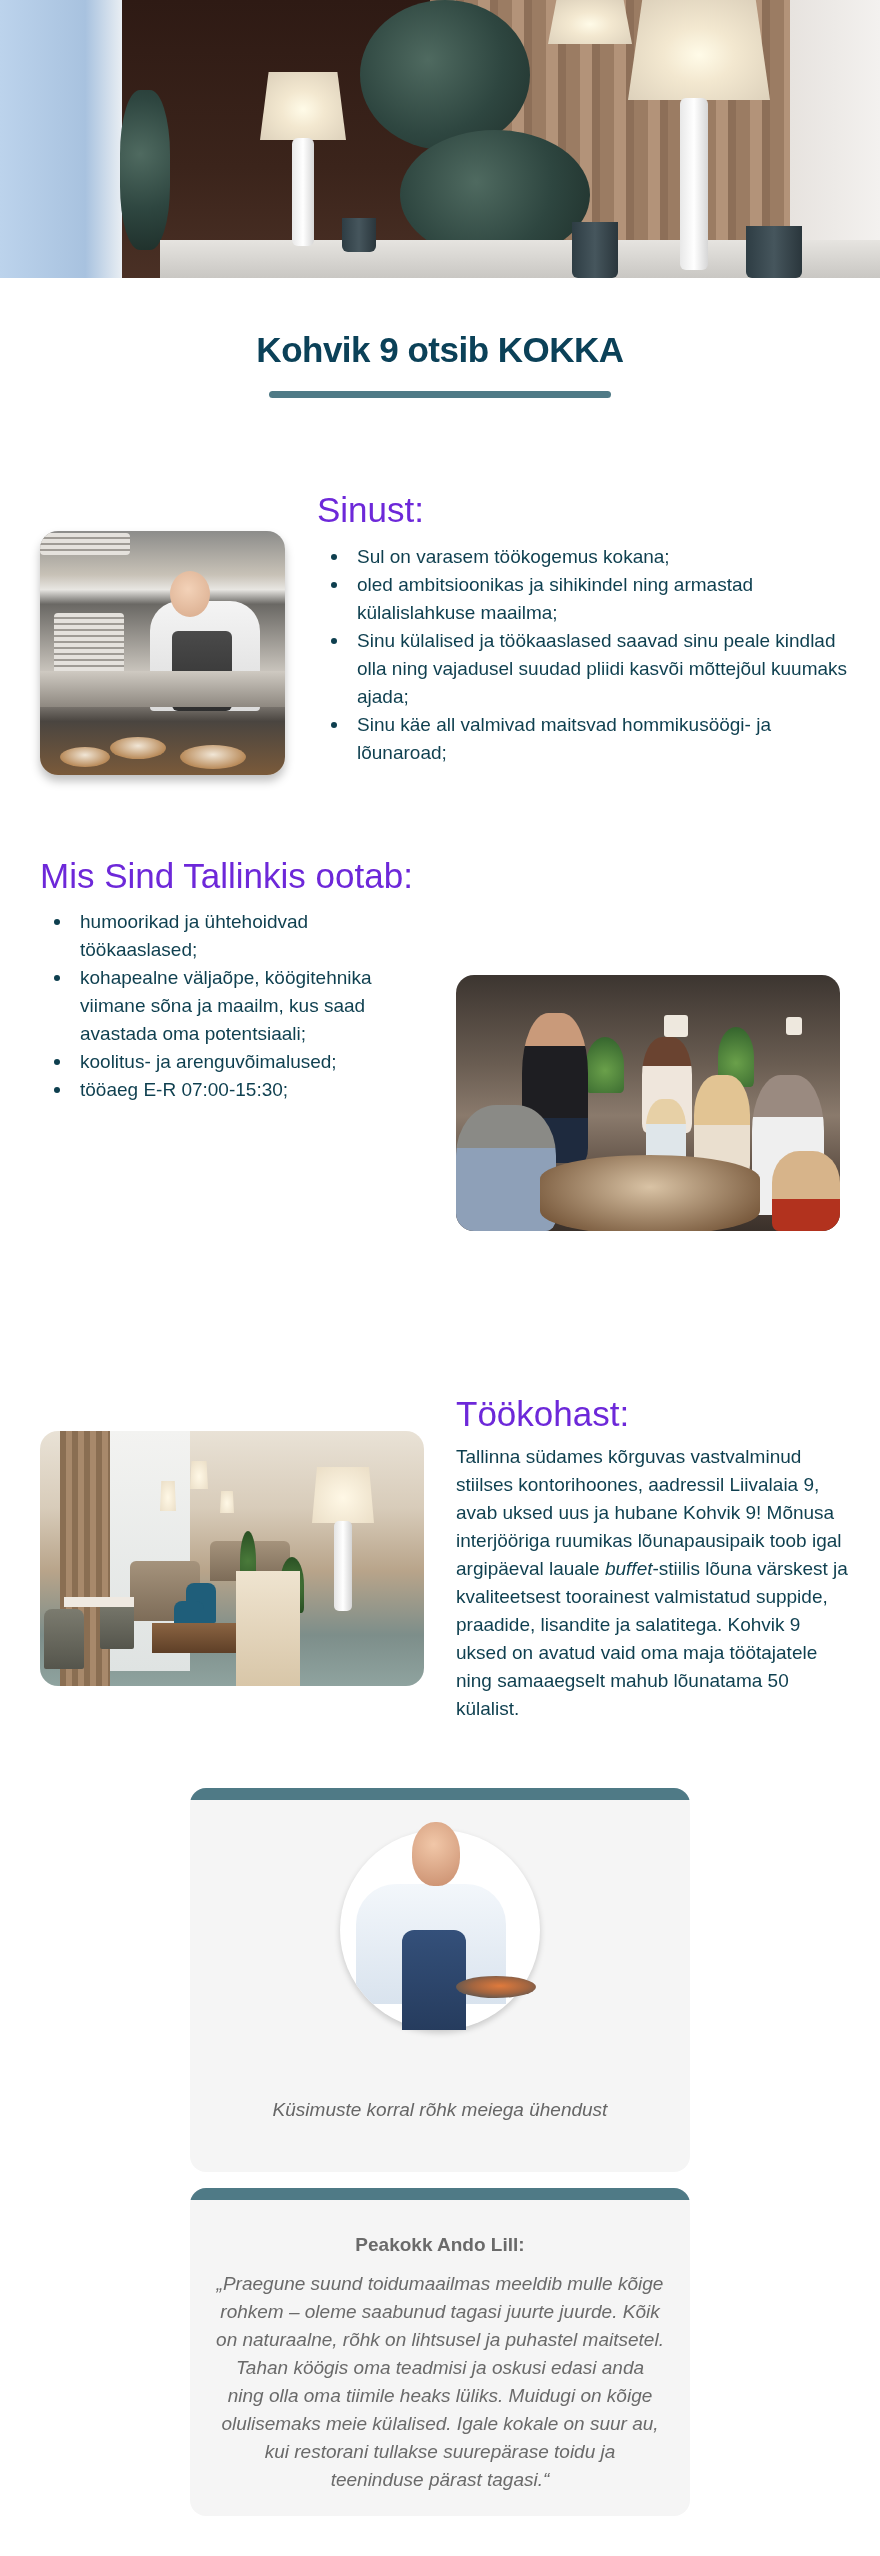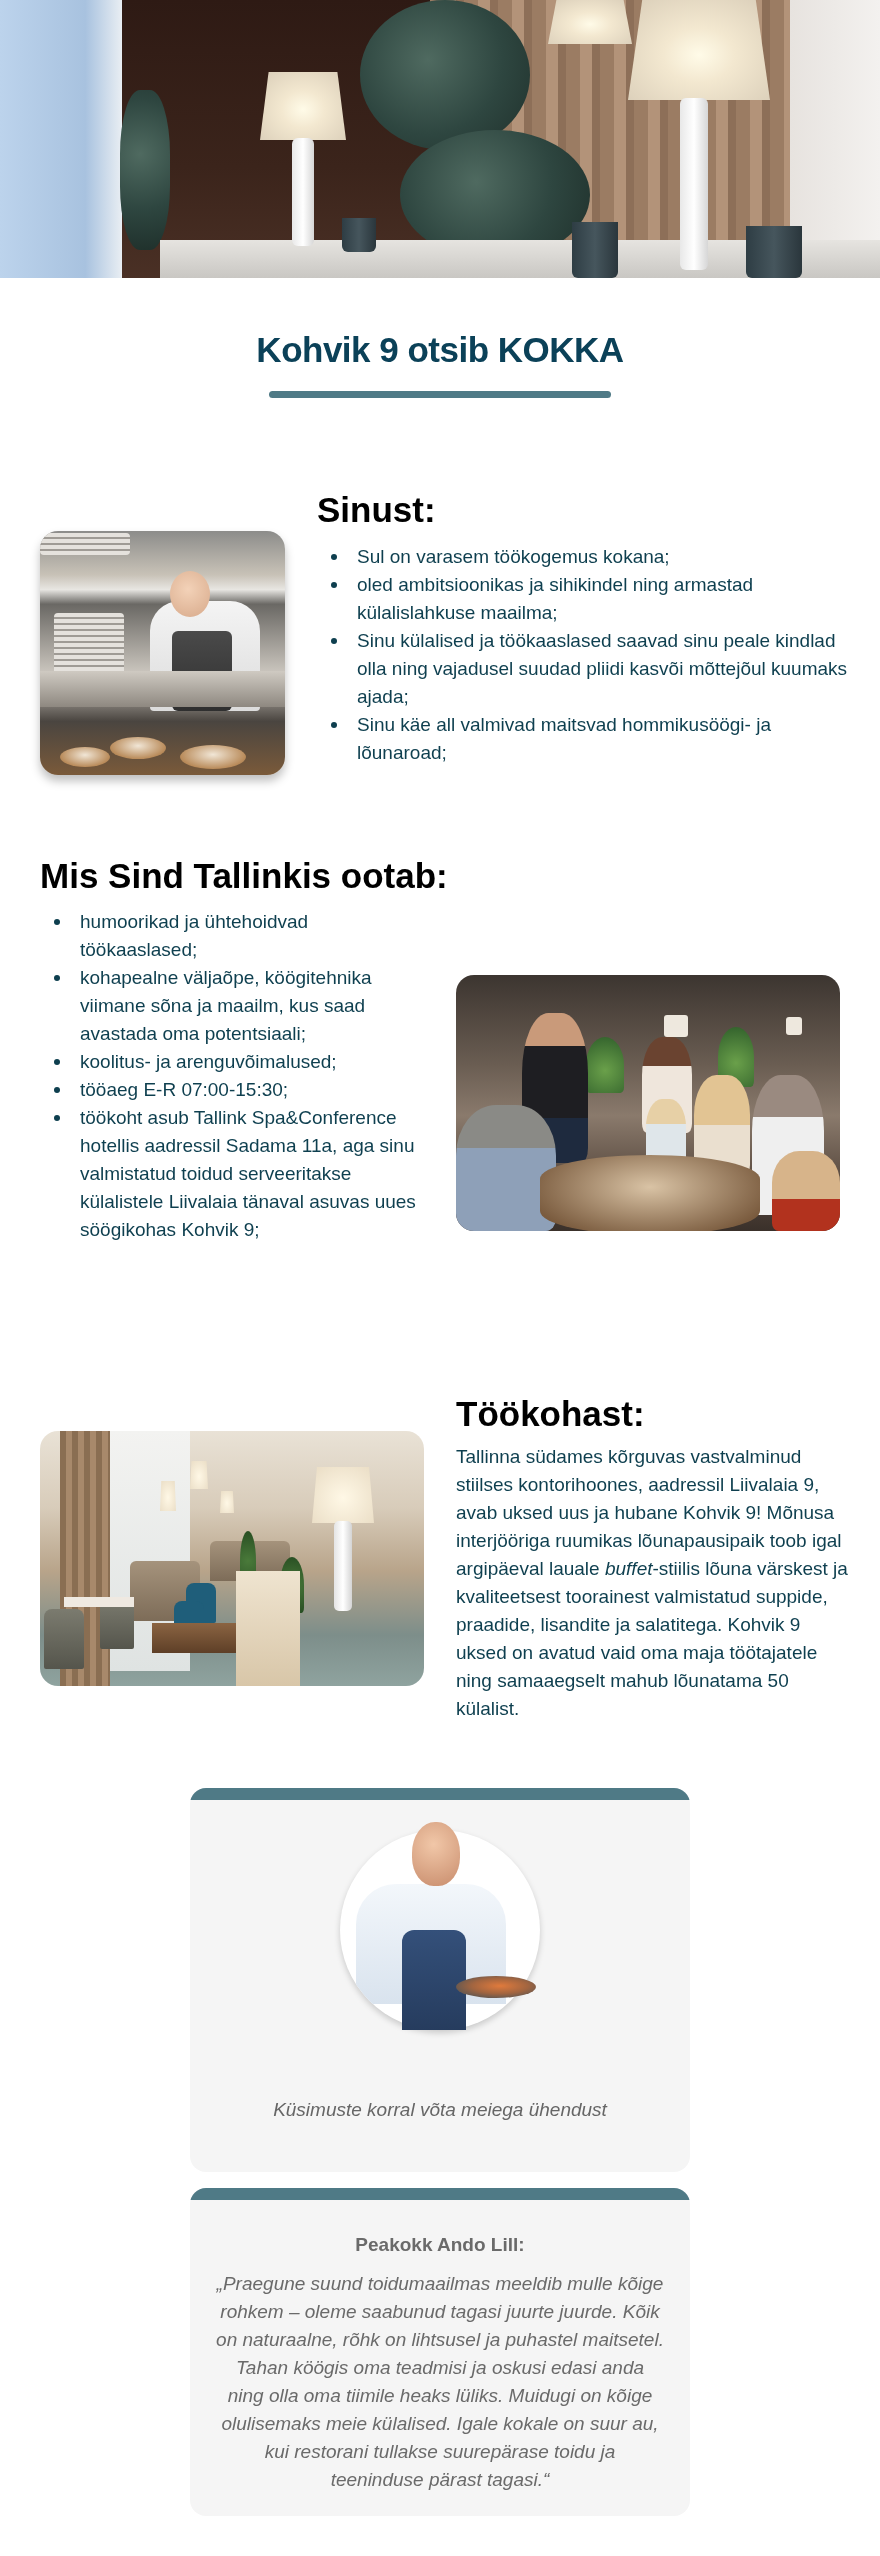--- a/index.html
+++ b/index.html
@@ -16,21 +16,21 @@
   .hero .lamp-shade { position: absolute; background: radial-gradient(ellipse at 50% 55%, #fffbe8 0%, #f3e8d0 35%, #d9cdb8 100%); clip-path: polygon(10% 0, 90% 0, 100% 100%, 0 100%); }
   .hero .lamp-stem { position: absolute; background: linear-gradient(90deg,#e8e8e8,#ffffff,#d6d6d6); border-radius: 6px; }
   .hero .tree { position: absolute; border-radius: 50%; background: radial-gradient(circle at 40% 40%, #4f6a60 0%, #2e4640 55%, #1f302b 100%); }
   .hero .pot { position: absolute; background: linear-gradient(90deg,#2e3d44,#46565d,#2a363c); border-radius: 0 0 6px 6px; }
 
   
   .page-title { position: absolute; left: 0; top: 330px; width: 880px; text-align: center; font-size: 35px; font-weight: 700; color: #0b4158; letter-spacing: -0.5px; }
   .title-underline { position: absolute; left: 269px; top: 391px; width: 342px; height: 7px; background: #4f7a86; border-radius: 4px; }
 
   
-  .sec-h { position: absolute; font-size: 35px; font-weight: 700; color: #000000; }
+  .sec-h { position: absolute; font-size: 35px; font-weight: 400; color: #6d28d9; }
   .bullets { position: absolute; list-style: none; font-size: 19px; line-height: 28px; color: #0e3f4f; }
   .bullets li { position: relative; padding-left: 40px; }
   .bullets li::before { content: ""; position: absolute; left: 14px; top: 11px; width: 6px; height: 6px; border-radius: 50%; background: #0e3f4f; }
   .para { position: absolute; font-size: 19px; line-height: 28px; color: #0e3f4f; }
   .para em { font-style: italic; }
 
   
   .photo { position: absolute; border-radius: 18px; overflow: hidden; }
   .photo-chef { left: 40px; top: 531px; width: 245px; height: 244px; box-shadow: 0 6px 10px rgba(0,0,0,0.25); background: linear-gradient(180deg,#8c8c8a 0%, #c8c2b7 18%, #e8e6e2 24%, #6a6864 30%, #d1ccc4 60%, #4a4540 78%, #7a5a3a 100%); }
   .photo-cafe { left: 456px; top: 975px; width: 384px; height: 256px; background: linear-gradient(180deg,#3c3530 0%, #6a5d52 35%, #8a7a6c 55%, #5a4b40 80%, #3a302a 100%); }
@@ -122,21 +122,20 @@
   <li>Sinu külalised ja töökaaslased saavad sinu peale kindlad olla ning vajadusel suudad pliidi kasvõi mõttejõul kuumaks ajada;</li>
   <li>Sinu käe all valmivad maitsvad hommikusöögi- ja lõunaroad;</li>
 </ul>
 
 <h2 class="sec-h" style="left:40px;top:856px;">Mis Sind Tallinkis ootab:</h2>
 <ul class="bullets" style="left:40px;top:908px;width:390px;">
   <li>humoorikad ja ühtehoidvad töökaaslased;</li>
   <li>kohapealne väljaõpe, köögitehnika viimane sõna ja maailm, kus saad avastada oma potentsiaali;</li>
   <li>koolitus- ja arenguvõimalused;</li>
   <li>tööaeg E-R 07:00-15:30;</li>
-  <li>töökoht asub Tallink Spa&amp;Conference hotellis aadressil Sadama 11a, aga sinu valmistatud toidud serveeritakse külalistele Liivalaia tänaval asuvas uues söögikohas Kohvik 9;</li>
 </ul>
 
 <div class="photo photo-cafe" aria-label="Family dining at a restaurant table with a waiter">
   <div class="c-lamp" style="left:208px;top:40px;width:24px;height:22px;"></div>
   <div class="c-lamp" style="left:330px;top:42px;width:16px;height:18px;"></div>
   <div class="c-plant" style="left:130px;top:62px;width:38px;height:56px;"></div>
   <div class="c-plant" style="left:262px;top:52px;width:36px;height:60px;"></div>
   <div class="c-person" style="left:66px;top:38px;width:66px;height:150px;background:linear-gradient(180deg,#c99a7a 0 22%,#1e1e22 22% 70%,#1e2a3e 70%);"></div>
   <div class="c-person" style="left:186px;top:62px;width:50px;height:96px;background:linear-gradient(180deg,#6a4330 0 30%,#efe6dc 30%);"></div>
   <div class="c-person" style="left:238px;top:100px;width:56px;height:100px;background:linear-gradient(180deg,#e2c493 0 50%,#eadfcf 50%);"></div>
@@ -173,21 +172,21 @@
 
 <div class="card card-contact">
   <div class="bar"></div>
   <div class="avatar" aria-label="Chef Ando Lill holding a plate">
     <div class="av-shirt"></div>
     <div class="av-apron"></div>
     <div class="av-head"></div>
     <div class="av-plate"></div>
   </div>
   <div class="contact-text">
-    <div>Küsimuste korral võta meiega ühendust</div>
+    <div>Küsimuste korral rõhk meiega ühendust</div>
   </div>
 </div>
 
 <div class="card card-quote">
   <div class="bar"></div>
   <div class="quote-title">Peakokk Ando Lill:</div>
   <div class="quote-text">„Praegune suund toidumaailmas meeldib mulle kõige rohkem – oleme saabunud tagasi juurte juurde. Kõik on naturaalne, rõhk on lihtsusel ja puhastel maitsetel. Tahan köögis oma teadmisi ja oskusi edasi anda ning olla oma tiimile heaks lüliks. Muidugi on kõige olulisemaks meie külalised. Igale kokale on suur au, kui restorani tullakse suurepärase toidu ja teeninduse pärast tagasi.“</div>
 </div>
 
 </body></html>

